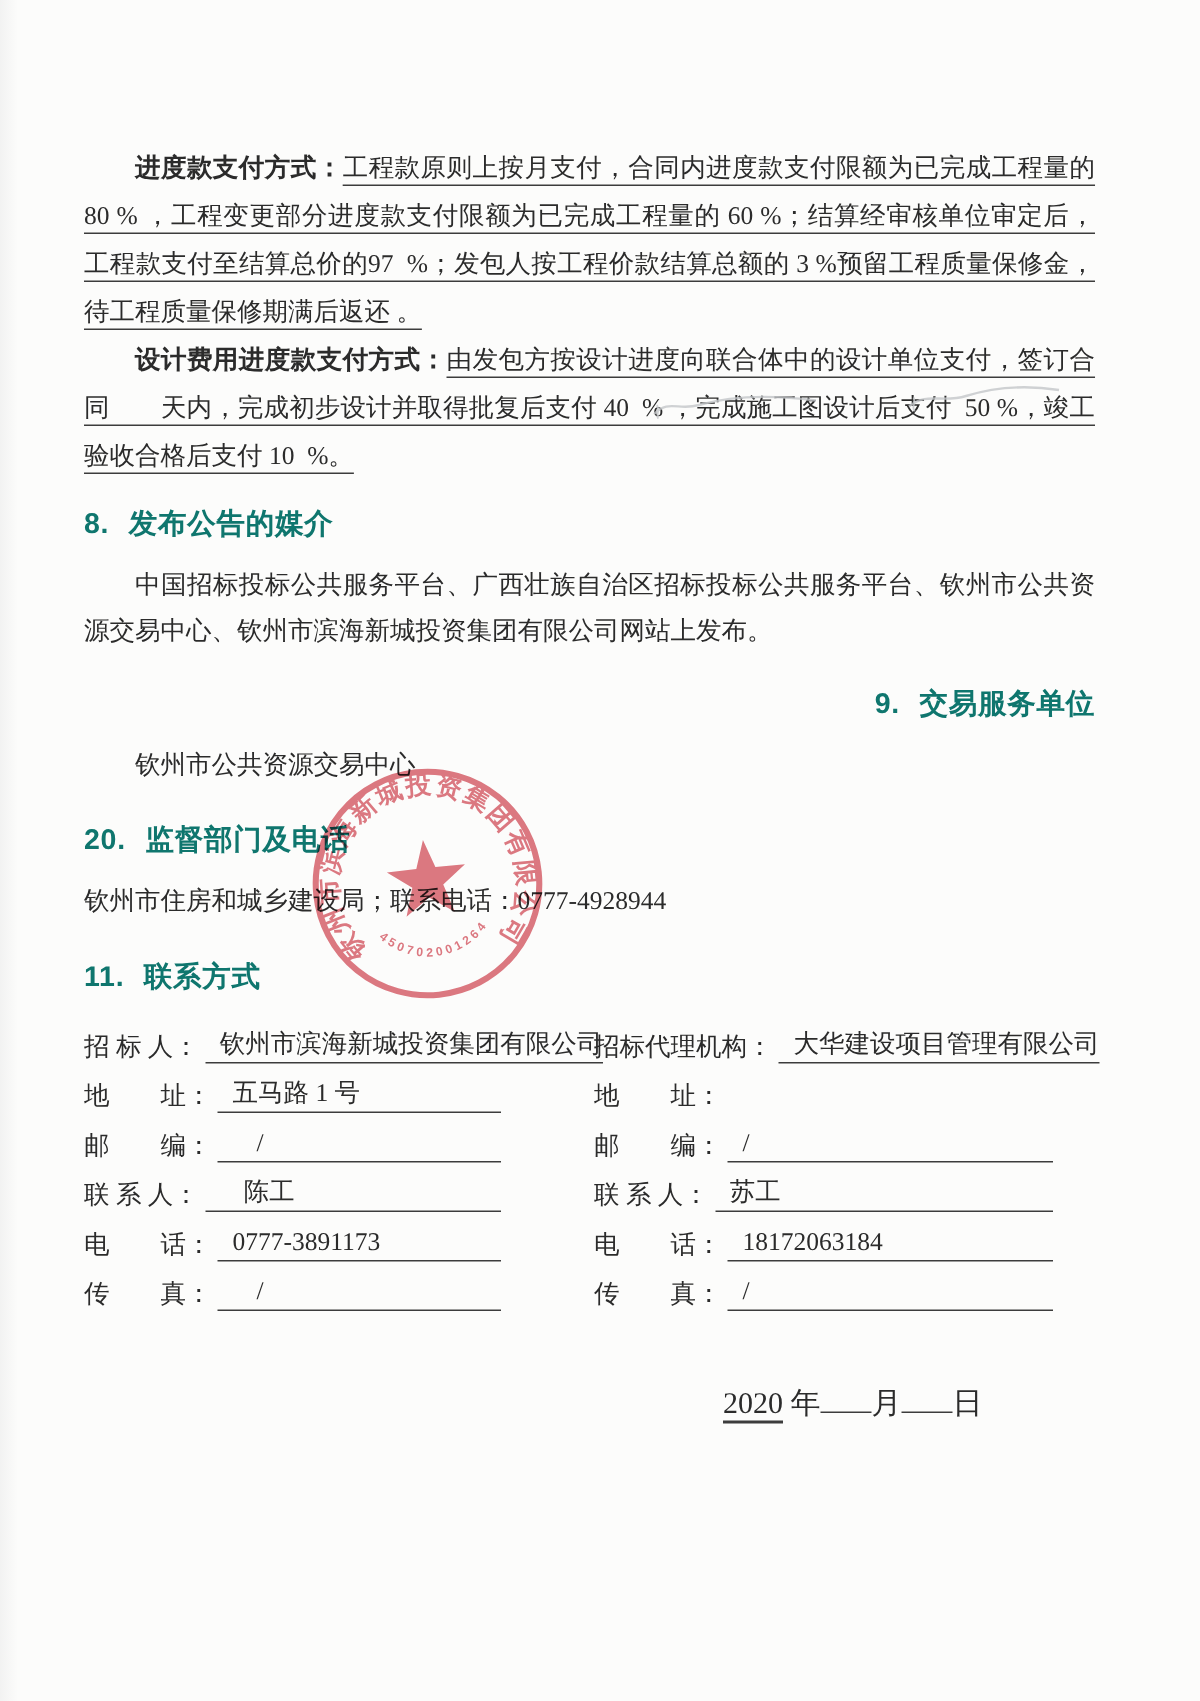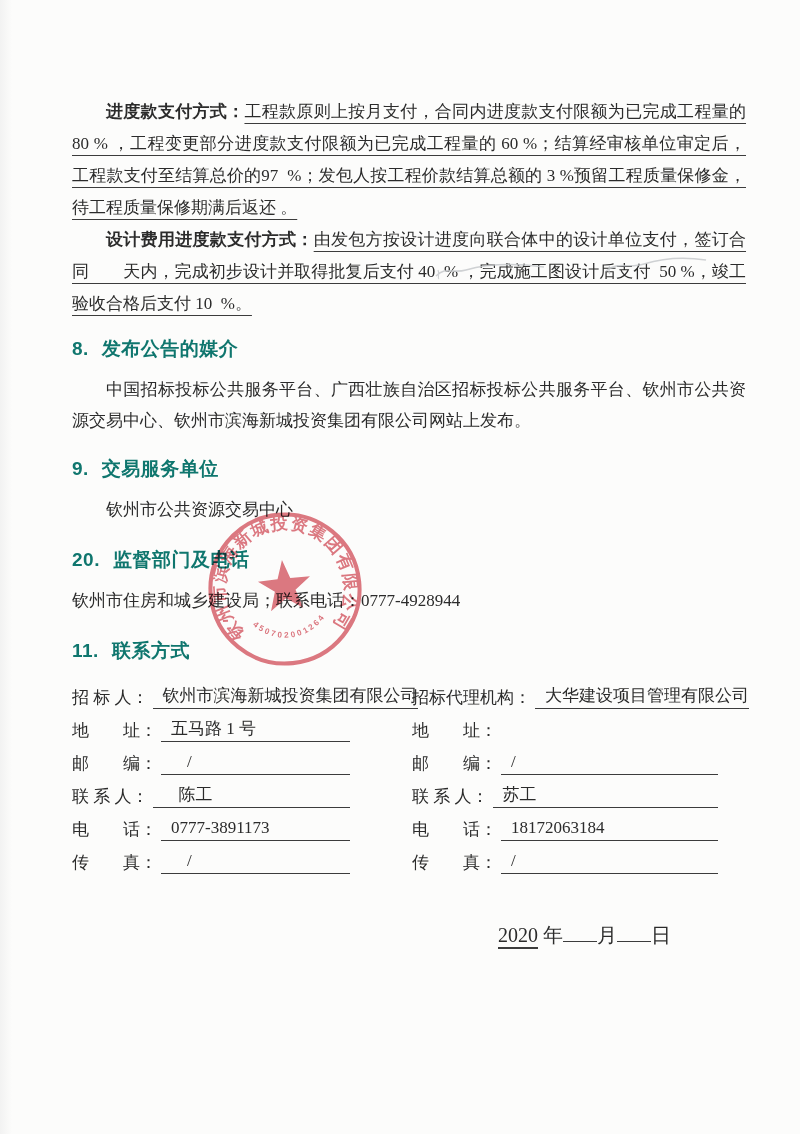--- a/index.html
+++ b/index.html
@@ -7,21 +7,21 @@
   body { font-family:"Liberation Serif","DejaVu Serif",serif; background:#e8e8e8; }
   .page {
     position:relative; width:800px; height:1134px; margin:0 auto;
     background:#fcfcfb; color:#2b2b2b; overflow:hidden;
   }
   .page::before { 
     content:''; position:absolute; left:0; top:0; bottom:0; width:12px;
     background:linear-gradient(to right, rgba(110,112,118,0.07), rgba(110,112,118,0));
     pointer-events:none;
   }
-  .content { position:absolute; left:72px; top:96px; width:674px; }
+  .content { position:absolute; left:56px; top:96px; width:674px; }
 
   .para { font-size:17px; line-height:32px; text-align:justify; text-indent:2em; }
   .para .plabel { font-weight:700; }
   .uline { text-decoration:underline; text-decoration-color:#3c3c3c; text-decoration-thickness:1px; text-underline-offset:6px; }
 
   .sec-heading {
     font-family:"Liberation Sans","DejaVu Sans",sans-serif;
     font-size:19px; font-weight:700; color:#0f766e; letter-spacing:0.5px;
     margin-top:16px; margin-bottom:12px;
   }
@@ -62,21 +62,21 @@
 
   <div class="content">
 
     <p class="para"><span class="plabel">进度款支付方式：</span><span class="uline">工程款原则上按月支付，合同内进度款支付限额为已完成工程量的 80 %&nbsp;，工程变更部分进度款支付限额为已完成工程量的 60 %；结算经审核单位审定后，工程款支付至结算总价的97&nbsp;&nbsp;%；发包人按工程价款结算总额的 3 %预留工程质量保修金，待工程质量保修期满后返还 。</span></p>
 
     <p class="para"><span class="plabel">设计费用进度款支付方式：</span><span class="uline">由发包方按设计进度向联合体中的设计单位支付，签订合同　　天内，完成初步设计并取得批复后支付 40&nbsp;&nbsp;% ，完成施工图设计后支付&nbsp; 50 %，竣工验收合格后支付 10&nbsp;&nbsp;%。</span></p>
 
     <h2 class="sec-heading"><span class="sec-num">8.</span><span>发布公告的媒介</span></h2>
     <p class="sec-body indented">中国招标投标公共服务平台、广西壮族自治区招标投标公共服务平台、钦州市公共资源交易中心、钦州市滨海新城投资集团有限公司网站上发布。</p>
 
-    <h2 class="sec-heading" style="margin-top:20px;"><span class="sec-num">9.</span><span>交易服务单位</span></h2>
+    <h2 class="sec-heading" style="margin-top:20px;text-align:right;"><span class="sec-num">9.</span><span>交易服务单位</span></h2>
     <p class="sec-body indented">钦州市公共资源交易中心</p>
 
     <h2 class="sec-heading" style="margin-top:22px;"><span class="sec-num">20.</span><span>监督部门及电话</span></h2>
     <p class="sec-body">钦州市住房和城乡建设局；联系电话：0777-4928944</p>
 
     <h2 class="sec-heading" style="margin-top:22px;"><span class="sec-num">11.</span><span>联系方式</span></h2>
 
     <div class="contact-grid">
 
       <div class="ccol ccol-left">

